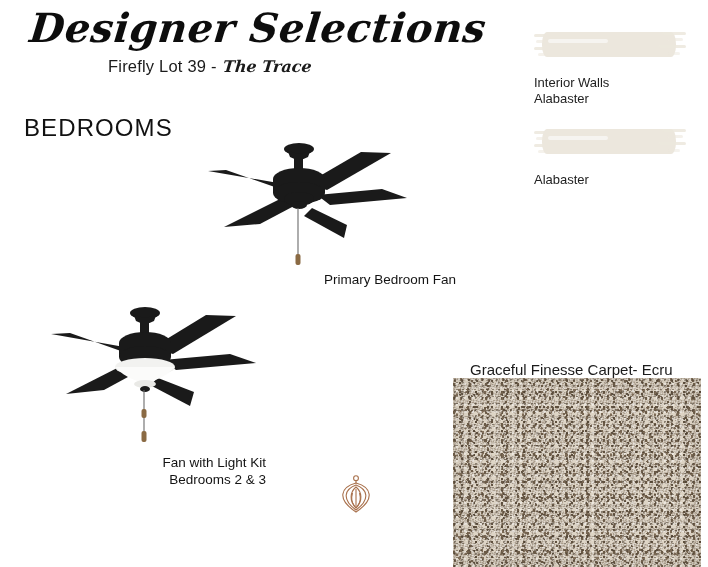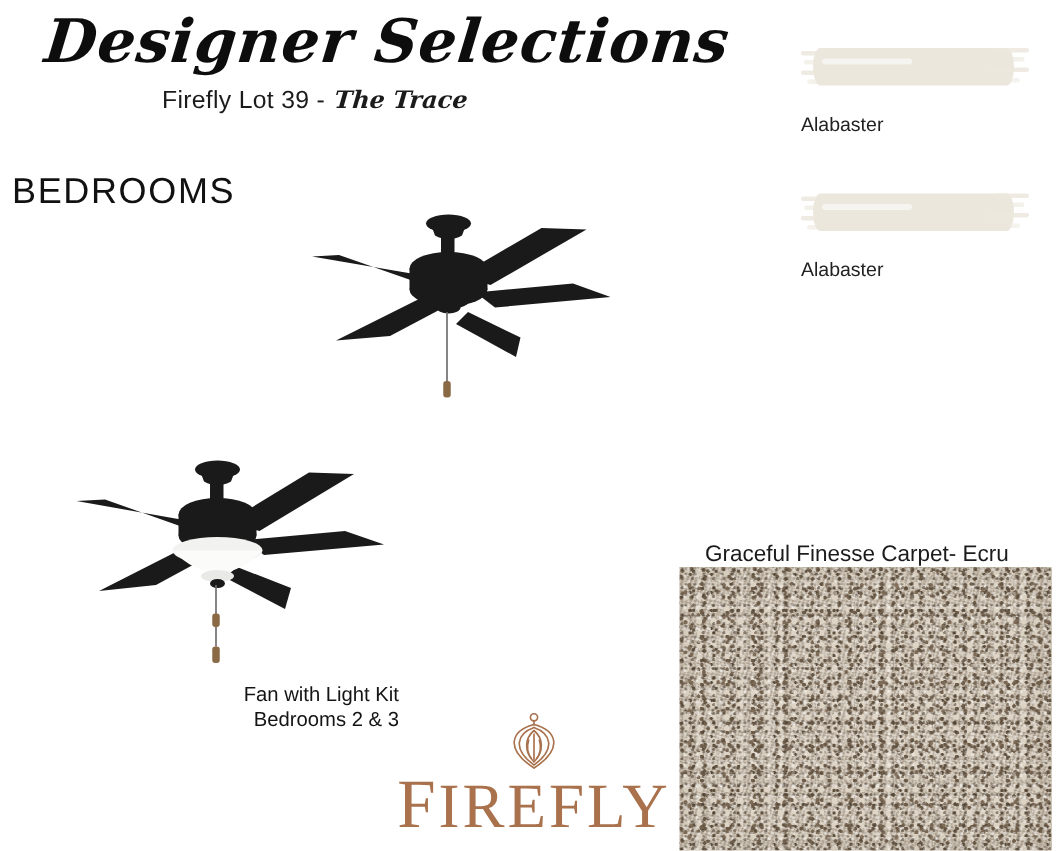--- a/index.html
+++ b/index.html
@@ -48,21 +48,21 @@
     font-style: italic;
     font-weight: 700;
     font-size: 16px;
     transform: skewX(-5deg);
     display: inline-block;
     margin-left: 2px;
   }
 
   .section-heading {
     position: absolute;
-    left: 8px; top: 114px;
+    left: 24px; top: 114px;
     font-size: 24px;
     font-weight: 400;
     letter-spacing: 1.1px;
     color: #111;
   }
 
   
   .swatch-block { position: absolute; }
   #swatch-walls { left: 534px; top: 27px; }
   #swatch-trim  { left: 534px; top: 124px; }
@@ -213,20 +213,21 @@
         <span class="wisp w3"></span>
         <span class="wisp w4"></span>
       <span class="core"></span>
       <span class="streak"></span>
       <span class="wisp w5"></span>
         <span class="wisp w6"></span>
         <span class="wisp w7"></span>
         <span class="wisp w8"></span>
     </div>
     <div class="swatch-label">
+      <span>Interior Walls</span>
       <span>Alabaster</span>
     </div>
   </div>
 
   <div class="swatch-block" id="swatch-trim">
     <div class="brush">
       <span class="wisp w1"></span>
         <span class="wisp w2"></span>
         <span class="wisp w3"></span>
         <span class="wisp w4"></span>
@@ -261,20 +262,23 @@
       <ellipse cx="113" cy="67" rx="15" ry="7"></ellipse>
       <ellipse cx="113" cy="73" rx="8" ry="4"></ellipse>
     </g>
 
     <g>
       <line x1="112" y1="76" x2="112" y2="122" stroke="#6b6b6b" stroke-width="1.1"></line>
       <rect x="109.5" y="122" width="5" height="11" rx="2" fill="#8a6a44"></rect>
     </g>
   </svg>
 
+  <div class="fan-caption" id="caption-primary">
+    <span>Primary Bedroom Fan</span>
+  </div>
 
   <svg id="fan-lightkit" viewBox="0 0 290 150">
     <g fill="#1a1a1a">
       <ellipse cx="127" cy="17" rx="15" ry="6"></ellipse>
       <path d="M115 17 q12 9 24 0 l-3 8 q-9 5 -18 0 z"></path>
       <rect x="122" y="23" width="9" height="22"></rect>
 
       <path d="M134 52 L188 19 L218 20 L155 58 Z"></path>
       <path d="M145 64 L212 58 L238 67 L158 74 Z"></path>
       <path d="M140 82 L176 96 L172 110 L132 89 Z"></path>
@@ -316,16 +320,15 @@
         <circle cx="23" cy="4.2" r="2.4"></circle>
         <path d="M23 6.6 v3"></path>
         <path d="M23 9 C 8 13 3 25 23 38 C 43 25 38 13 23 9 Z"></path>
         <path d="M23 11 C 12 15 8 25 23 36 C 38 25 34 15 23 11 Z"></path>
         <path d="M23 13 C 17 18 16 27 23 34 C 30 27 29 18 23 13 Z"></path>
         <path d="M23 15 v18"></path>
         <path d="M19.5 19 C 18 24 19 29 21.5 32"></path>
         <path d="M26.5 19 C 28 24 27 29 24.5 32"></path>
       </g>
     </svg>
-    <span class="wordmark"><span class="cap">F</span><span>IREFLY</span></span>
   </div>
 
 </div>
 
 </body></html>

